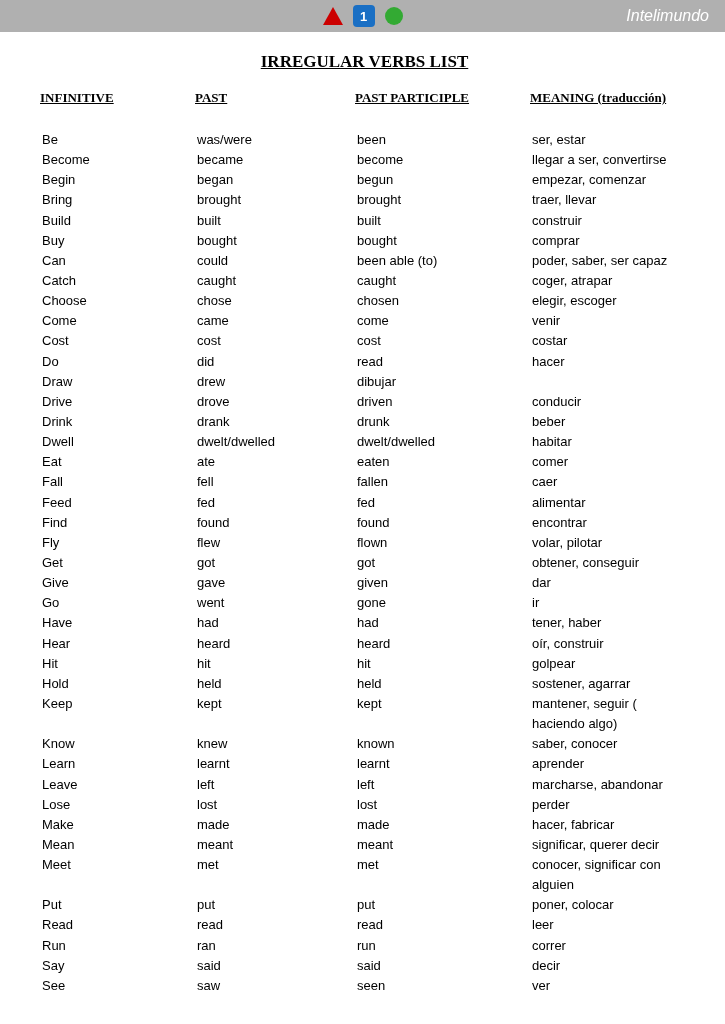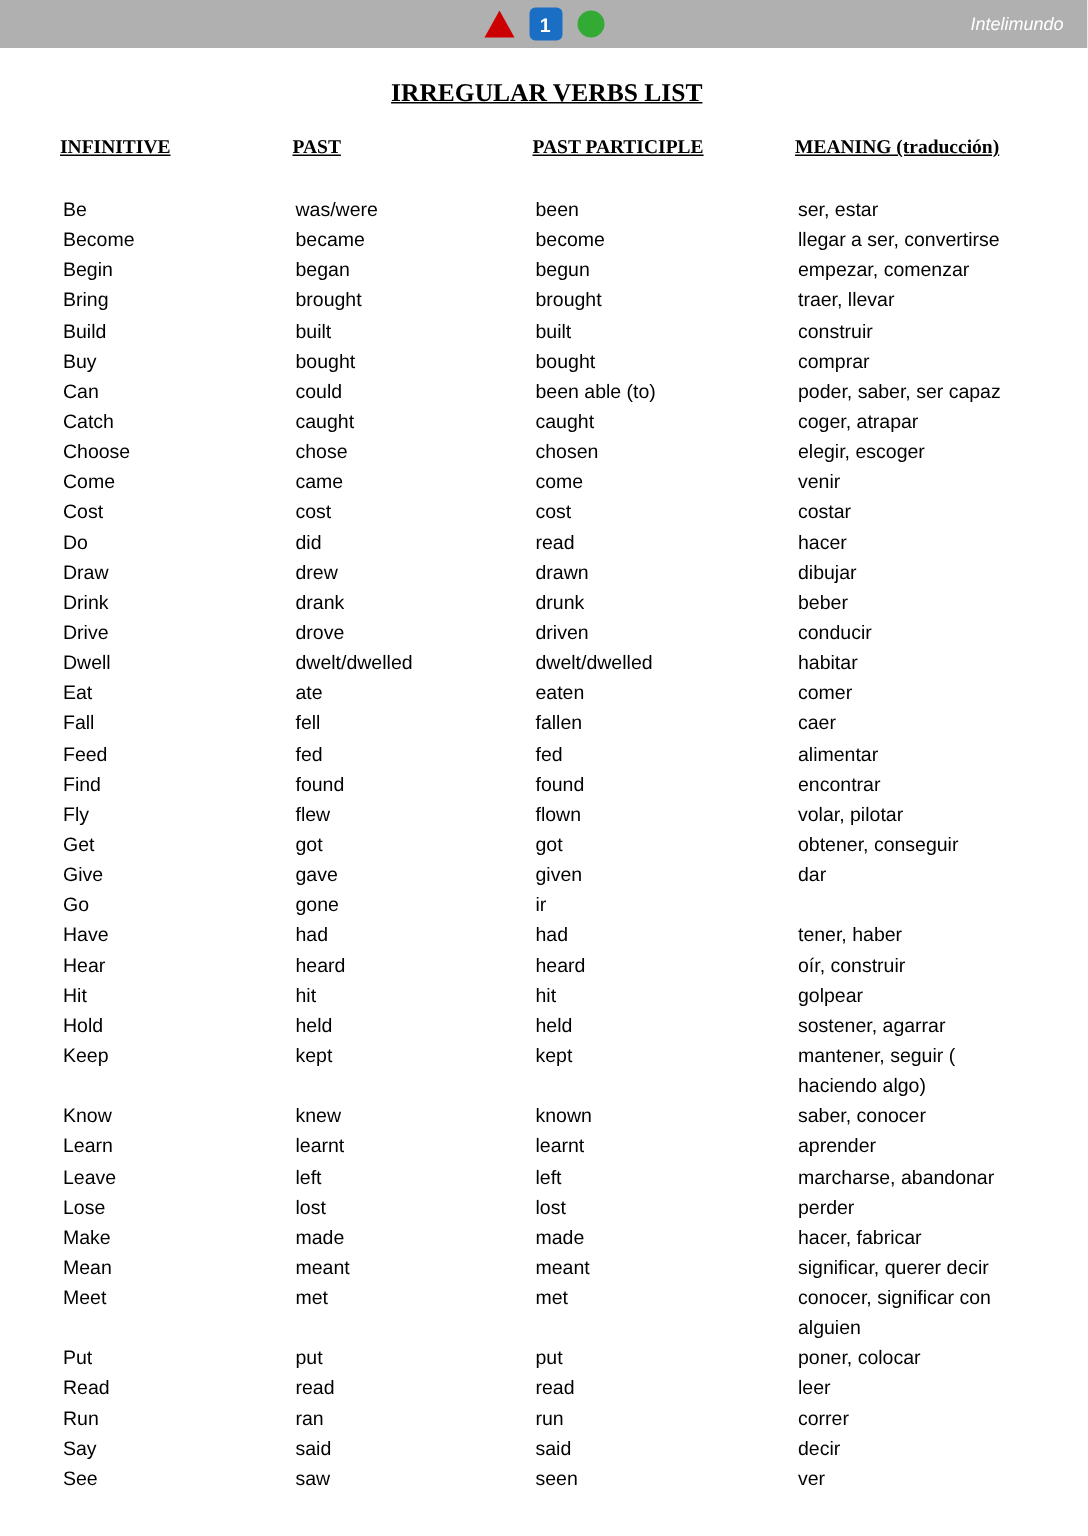--- a/index.html
+++ b/index.html
@@ -53,21 +53,21 @@
       border-radius: 4px;
       display: flex;
       align-items: center;
       justify-content: center;
       font-weight: bold;
       font-size: 13px;
       font-family: Arial, sans-serif;
     }
     .brand-name {
       color: white;
-      font-size: 12px;
+      font-size: 16px;
       font-family: Arial, sans-serif;
       font-style: italic;
     }
 
     
     .main-content {
       padding: 20px 36px 20px 40px;
     }
 
     .page-title {
@@ -213,36 +213,35 @@
       </div>
       <div class="verb-row">
         <div class="cell">Do</div>
         <div class="cell">did</div>
         <div class="cell">read</div>
         <div class="cell">hacer</div>
       </div>
       <div class="verb-row">
         <div class="cell">Draw</div>
         <div class="cell">drew</div>
-        <div class="cell">drawn</div>
         <div class="cell">dibujar</div>
+      </div>
+      <div class="verb-row">
+        <div class="cell">Drive</div>
+        <div class="cell">drove</div>
+        <div class="cell">driven</div>
+        <div class="cell">conducir</div>
       </div>
       <div class="verb-row">
         <div class="cell">Drink</div>
         <div class="cell">drank</div>
         <div class="cell">drunk</div>
         <div class="cell">beber</div>
       </div>
       <div class="verb-row">
-        <div class="cell">Drive</div>
-        <div class="cell">drove</div>
-        <div class="cell">driven</div>
-        <div class="cell">conducir</div>
-      </div>
-      <div class="verb-row">
         <div class="cell">Dwell</div>
         <div class="cell">dwelt/dwelled</div>
         <div class="cell">dwelt/dwelled</div>
         <div class="cell">habitar</div>
       </div>
       <div class="verb-row">
         <div class="cell">Eat</div>
         <div class="cell">ate</div>
         <div class="cell">eaten</div>
         <div class="cell">comer</div>
@@ -278,20 +277,21 @@
         <div class="cell">obtener, conseguir</div>
       </div>
       <div class="verb-row">
         <div class="cell">Give</div>
         <div class="cell">gave</div>
         <div class="cell">given</div>
         <div class="cell">dar</div>
       </div>
       <div class="verb-row">
         <div class="cell">Go</div>
+        <div class="cell">went</div>
         <div class="cell">gone</div>
         <div class="cell">ir</div>
       </div>
       <div class="verb-row">
         <div class="cell">Have</div>
         <div class="cell">had</div>
         <div class="cell">had</div>
         <div class="cell">tener, haber</div>
       </div>
       <div class="verb-row">

